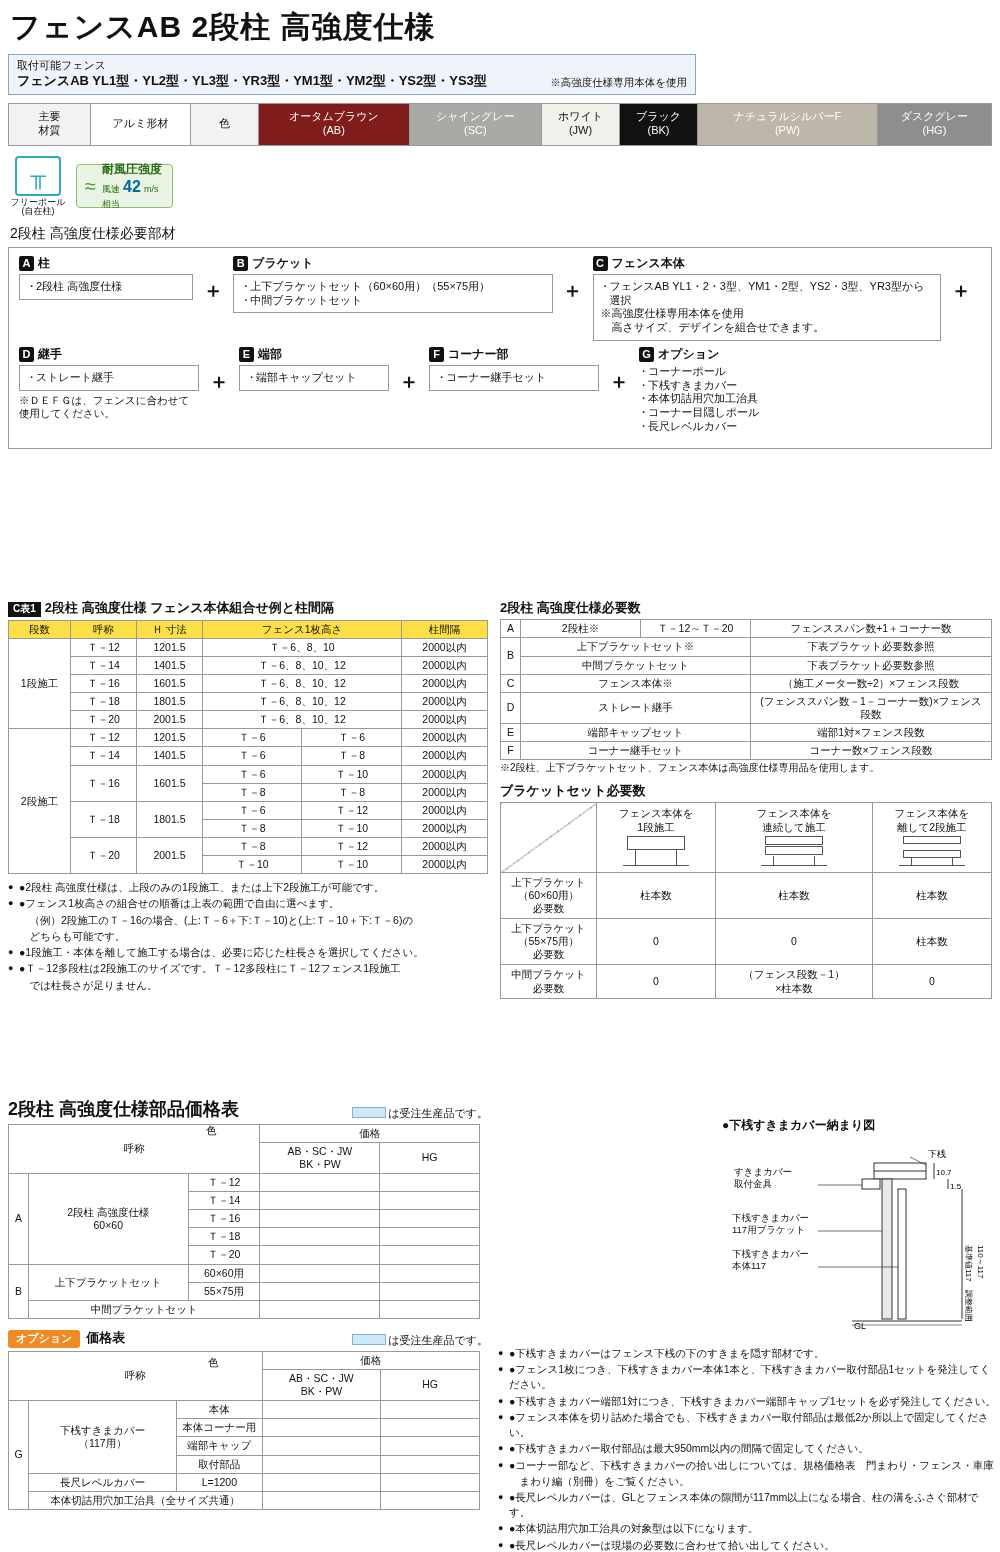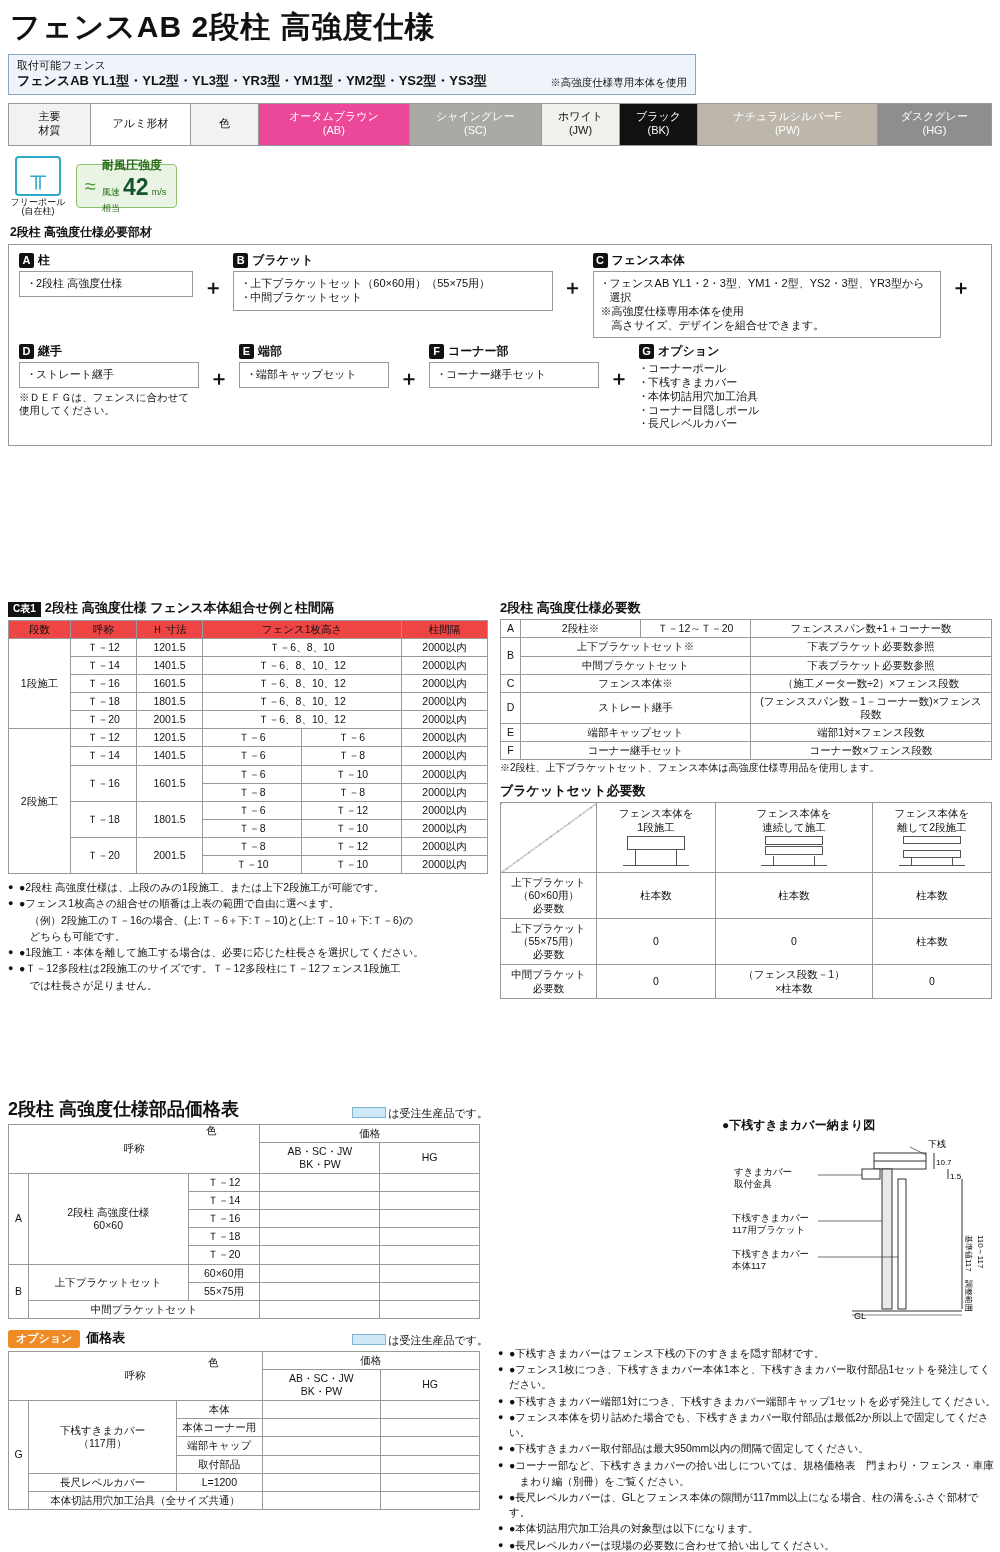--- a/index.html
+++ b/index.html
@@ -33,21 +33,21 @@
   .fence-box .l2 { font-size:13px; font-weight:bold; margin-top:1px; }
   .fence-box .note { font-size:10.5px; font-weight:normal; float:right; margin-top:3px;}
 
   
   table.colors { border-collapse:collapse; width:984px; margin-top:2px; }
   table.colors td {
     border:1px solid #999; text-align:center; vertical-align:middle;
     height:42px; font-size:11px;
   }
   td.hd { background:#f2f2f2; font-weight:normal; width:82px;}
-  td.c-ab{background:#ec4899;color:#fff;}
+  td.c-ab{background:#7f1d1d;color:#fff;}
   td.c-sc{background:#a9aaa5;color:#fff;}
   td.c-jw{background:#f2f1ec;color:#111;}
   td.c-bk{background:#111;color:#fff;}
   td.c-pw{background:#bdb7ab;color:#fff;}
   td.c-hg{background:#8d8f8e;color:#fff;}
 
   
   .badges { display:flex; align-items:center; gap:10px; margin:10px 0 8px 2px;}
   .badge-free { width:56px; text-align:center; }
   .badge-free .sq {
@@ -55,24 +55,24 @@
     display:flex;align-items:center;justify-content:center;color:#2fa8c9;font-size:22px;font-weight:bold;
   }
   .badge-free .cap { font-size:9px; line-height:1.1; margin-top:2px;}
   .badge-wind {
     display:flex;align-items:center;background:#e9f4e4;border:1px solid #8cc06a;border-radius:4px;
     height:44px; padding:0 10px 0 8px;
   }
   .badge-wind .ico{ color:#4f9b33; font-size:20px; margin-right:6px;}
   .badge-wind .t1{ font-size:12px; font-weight:bold; color:#2a6b17;}
   .badge-wind .t2{ font-size:9px; color:#2a6b17;}
-  .badge-wind .num{ font-size:23px;font-weight:bold;color:#14532d;text-align:center;}
+  .badge-wind .num{ font-size:16px;font-weight:bold;color:#0369a1;text-align:center;}
   .badge-wind .unit{font-size:9px;color:#2a6b17;}
 
-  h2.sec { font-size:12px; font-weight:bold; margin:8px 0 4px 2px;}
+  h2.sec { font-size:14px; font-weight:normal; margin:8px 0 4px 2px;}
 
   
   .parts {
     border:1px solid #999; padding:8px 10px; width:984px;
     display:block;
   }
   .prow { display:flex; align-items:flex-start; margin-bottom:6px;}
   .pitem { }
   .ptitle { font-size:12px; font-weight:bold; margin-bottom:3px;}
   .ptitle .lt {
@@ -82,21 +82,21 @@
   .pbox { border:1px solid #999; padding:5px 7px; font-size:11px; min-height:26px;}
   .plus { font-size:20px; font-weight:bold; margin:22px 10px 0 10px;}
   .pnote { font-size:10.5px; margin-top:3px;}
   ul.dots { margin:0; padding:0; list-style:none;}
   ul.dots li { position:relative; padding-left:9px; }
   ul.dots li:before{content:"・";position:absolute;left:-1px;}
 
   
   table.grid { border-collapse:collapse; font-size:10.5px;}
   table.grid td, table.grid th { border:1px solid #999; padding:2px 4px; text-align:center; font-weight:normal;}
-  table.grid th { background:#ef4444;}
+  table.grid th { background:#fde047;}
   .lbl-c1 { display:inline-block; background:#111;color:#fff;font-size:10px;padding:1px 5px;margin-right:4px;}
 
   .leftcol { position:absolute; left:8px; top:600px; width:480px;}
   .rightcol{ position:absolute; left:500px; top:600px; width:492px;}
 
   .bullets { font-size:10.5px; margin-top:6px; line-height:1.45;}
   .bullets div { position:relative; padding-left:11px; margin-bottom:1px;}
   .bullets div:before{ content:"●"; position:absolute; left:0; font-size:9px; top:1px;}
   .bullets div.ind:before{content:"";}
 
@@ -602,21 +602,21 @@
             <td></td>
             <td></td>
           </tr>
     </tbody>
       </table>
     <div style="position:absolute;left:200px;top:26px;font-size:10.5px;">色</div>
   </div>
 
   
   <div style="position:absolute;left:722px;top:1118px;width:270px;">
-    <div style="font-size:12px;font-weight:bold;margin-bottom:6px;">●下桟すきまカバー納まり図</div>
+    <div style="font-size:12px;font-weight:bold;margin-bottom:16px;">●下桟すきまカバー納まり図</div>
     <svg width="262" height="190" viewBox="0 0 262 190">
 
       <rect x="152" y="14" width="52" height="16" fill="#fff" stroke="#333"></rect>
       <line x1="152" y1="22" x2="204" y2="22" stroke="#333"></line>
 
       <rect x="140" y="30" width="18" height="10" fill="#fff" stroke="#333"></rect>
 
       <rect x="160" y="30" width="10" height="140" fill="#e9e9e9" stroke="#333"></rect>
       <rect x="176" y="40" width="8" height="130" fill="#fff" stroke="#333"></rect>
 

